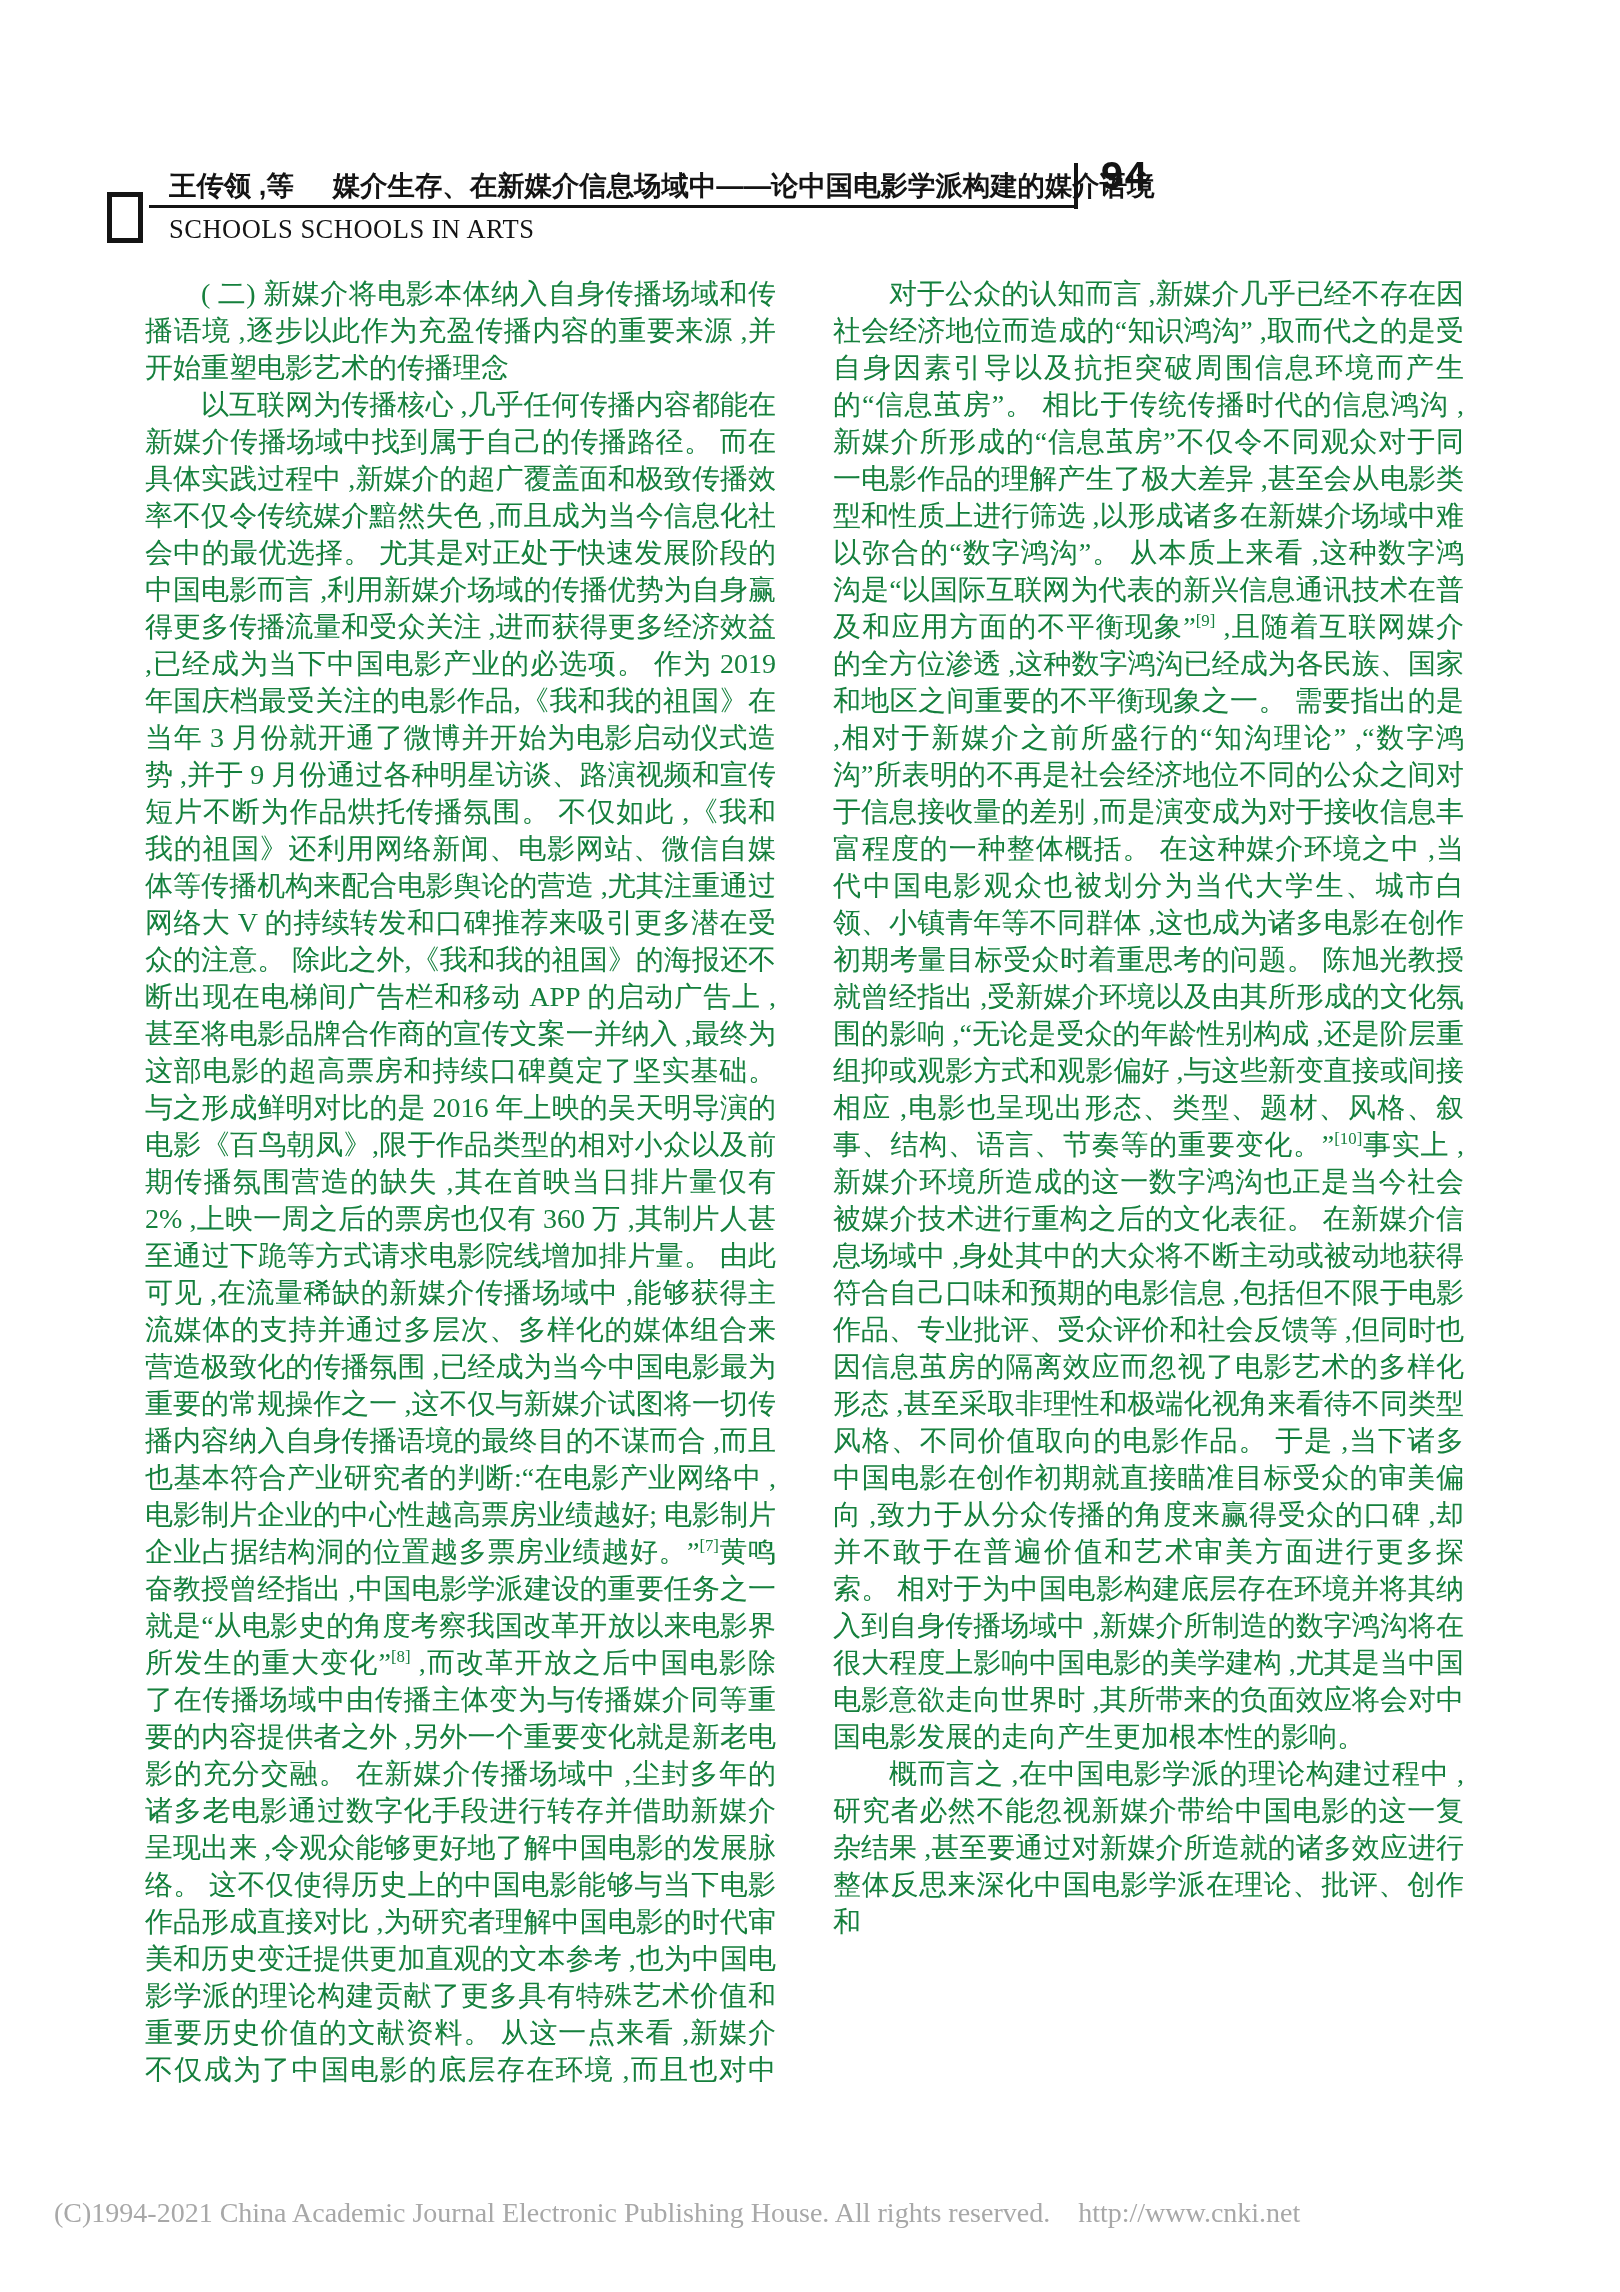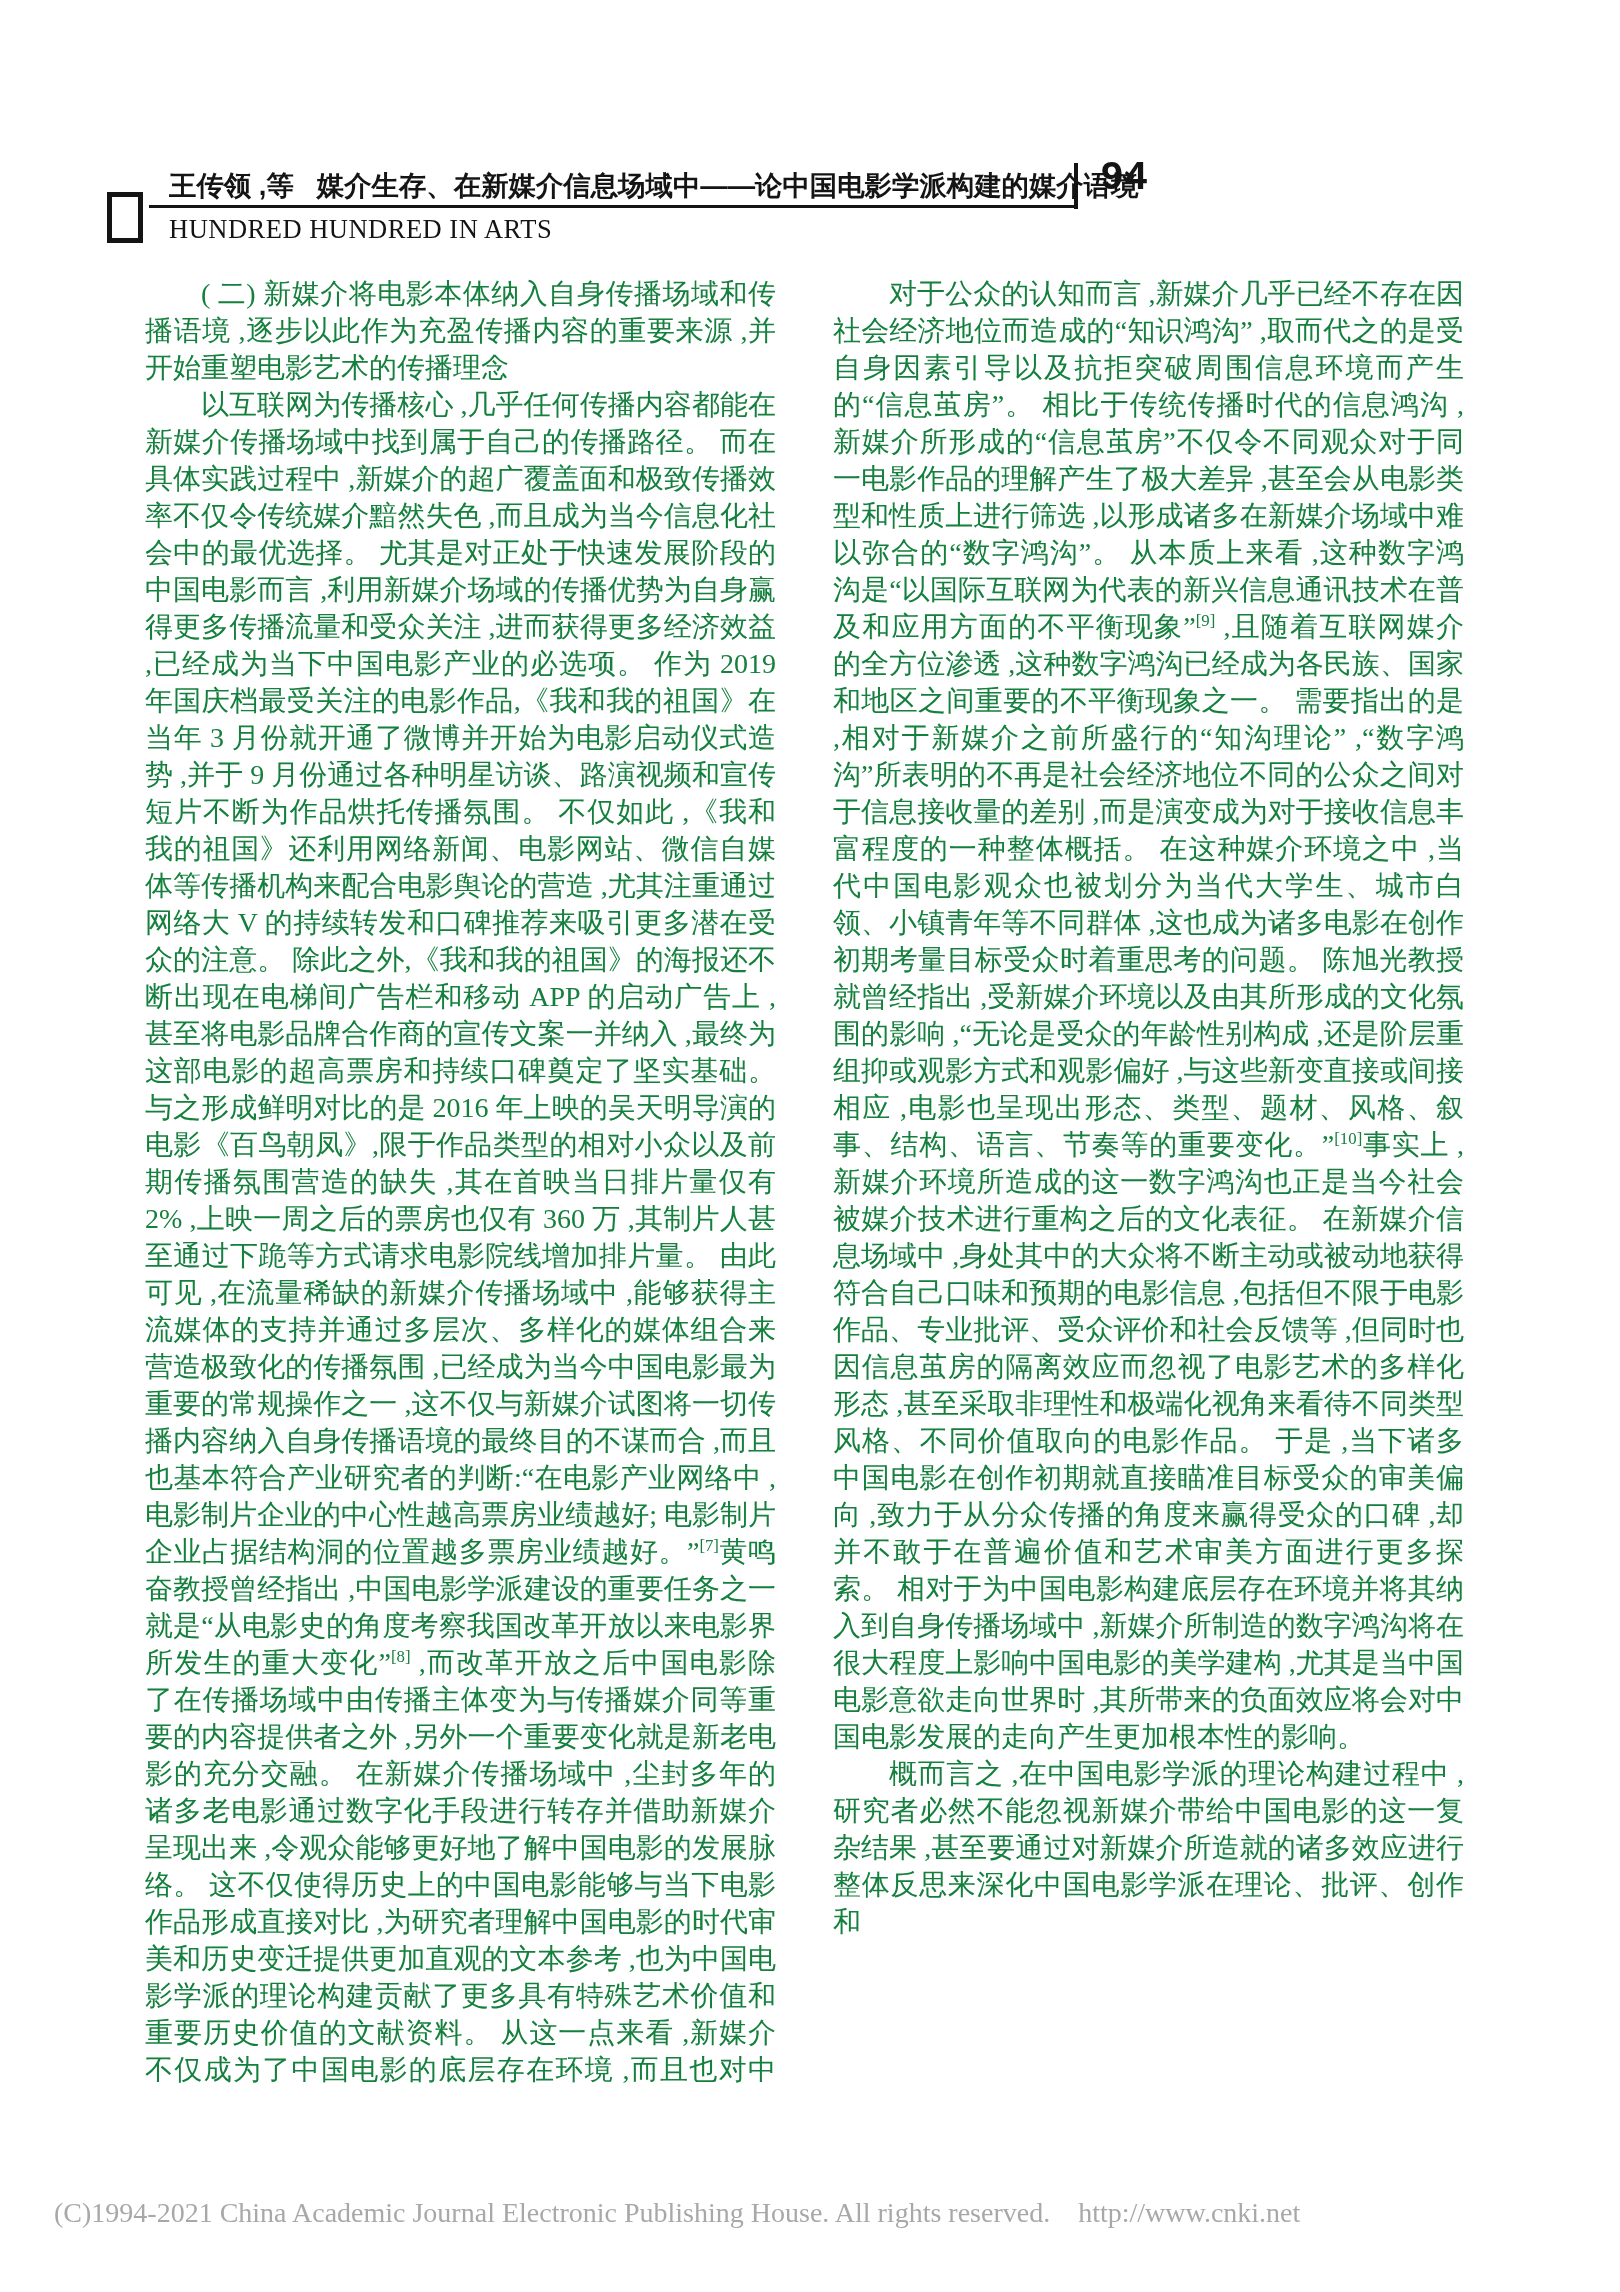--- a/index.html
+++ b/index.html
@@ -20,21 +20,21 @@
   }
   .header-line {
     position:absolute; left:169px; top:169px;
     width:902px;
     font-family:"Liberation Sans","DejaVu Sans",sans-serif;
     font-weight:bold;
     font-size:27.4px; line-height:33px;
     white-space:nowrap;
     color:#141414;
   }
-  .header-line .authors { margin-right:23px; }
+  .header-line .authors { margin-right:39px; }
   .header-rule {
     position:absolute; left:149px; top:205px;
     width:927px; height:2.9px; background:#141414;
   }
   .header-vbar {
     position:absolute; left:1074px; top:163px;
     width:3.9px; height:46px; background:#141414;
   }
   .page-number {
     position:absolute; left:1100px; top:156px;
@@ -90,21 +90,21 @@
 
   <div class="header-line">
     <span class="authors">王传领 ,等</span><span>媒介生存、在新媒介信息场域中——论中国电影学派构建的媒介语境</span>
   </div>
 
   <div class="header-rule"></div>
   <div class="header-vbar"></div>
 
   <div class="page-number">94</div>
 
-  <div class="journal-en">HUNDRED HUNDRED IN ARTS</div>
+  <div class="journal-en">SCHOOLS SCHOOLS IN ARTS</div>
 
   <div class="column column-left" id="col-left">
       <p class="heading">( 二) 新媒介将电影本体纳入自身传播场域和传播语境 ,逐步以此作为充盈传播内容的重要来源 ,并开始重塑电影艺术的传播理念</p>
       <p class="para runover">以互联网为传播核心 ,几乎任何传播内容都能在新媒介传播场域中找到属于自己的传播路径。 而在具体实践过程中 ,新媒介的超广覆盖面和极致传播效率不仅令传统媒介黯然失色 ,而且成为当今信息化社会中的最优选择。 尤其是对正处于快速发展阶段的中国电影而言 ,利用新媒介场域的传播优势为自身赢得更多传播流量和受众关注 ,进而获得更多经济效益 ,已经成为当下中国电影产业的必选项。 作为 2019 年国庆档最受关注的电影作品,《我和我的祖国》在当年 3 月份就开通了微博并开始为电影启动仪式造势 ,并于 9 月份通过各种明星访谈、路演视频和宣传短片不断为作品烘托传播氛围。 不仅如此 ,《我和我的祖国》还利用网络新闻、电影网站、微信自媒体等传播机构来配合电影舆论的营造 ,尤其注重通过网络大 V 的持续转发和口碑推荐来吸引更多潜在受众的注意。 除此之外,《我和我的祖国》的海报还不断出现在电梯间广告栏和移动 APP 的启动广告上 ,甚至将电影品牌合作商的宣传文案一并纳入 ,最终为这部电影的超高票房和持续口碑奠定了坚实基础。 与之形成鲜明对比的是 2016 年上映的吴天明导演的电影《百鸟朝凤》,限于作品类型的相对小众以及前期传播氛围营造的缺失 ,其在首映当日排片量仅有 2% ,上映一周之后的票房也仅有 360 万 ,其制片人甚至通过下跪等方式请求电影院线增加排片量。 由此可见 ,在流量稀缺的新媒介传播场域中 ,能够获得主流媒体的支持并通过多层次、多样化的媒体组合来营造极致化的传播氛围 ,已经成为当今中国电影最为重要的常规操作之一 ,这不仅与新媒介试图将一切传播内容纳入自身传播语境的最终目的不谋而合 ,而且也基本符合产业研究者的判断:“在电影产业网络中 ,电影制片企业的中心性越高票房业绩越好; 电影制片企业占据结构洞的位置越多票房业绩越好。”<sup>[7]</sup>黄鸣奋教授曾经指出 ,中国电影学派建设的重要任务之一就是“从电影史的角度考察我国改革开放以来电影界所发生的重大变化”<sup>[8]</sup> ,而改革开放之后中国电影除了在传播场域中由传播主体变为与传播媒介同等重要的内容提供者之外 ,另外一个重要变化就是新老电影的充分交融。 在新媒介传播场域中 ,尘封多年的诸多老电影通过数字化手段进行转存并借助新媒介呈现出来 ,令观众能够更好地了解中国电影的发展脉络。 这不仅使得历史上的中国电影能够与当下电影作品形成直接对比 ,为研究者理解中国电影的时代审美和历史变迁提供更加直观的文本参考 ,也为中国电影学派的理论构建贡献了更多具有特殊艺术价值和重要历史价值的文献资料。 从这一点来看 ,新媒介不仅成为了中国电影的底层存在环境 ,而且也对中</p>
     </div>
   <div class="column column-right" id="col-right">
       <p class="para">对于公众的认知而言 ,新媒介几乎已经不存在因社会经济地位而造成的“知识鸿沟” ,取而代之的是受自身因素引导以及抗拒突破周围信息环境而产生的“信息茧房”。 相比于传统传播时代的信息鸿沟 ,新媒介所形成的“信息茧房”不仅令不同观众对于同一电影作品的理解产生了极大差异 ,甚至会从电影类型和性质上进行筛选 ,以形成诸多在新媒介场域中难以弥合的“数字鸿沟”。 从本质上来看 ,这种数字鸿沟是“以国际互联网为代表的新兴信息通讯技术在普及和应用方面的不平衡现象”<sup>[9]</sup> ,且随着互联网媒介的全方位渗透 ,这种数字鸿沟已经成为各民族、国家和地区之间重要的不平衡现象之一。 需要指出的是 ,相对于新媒介之前所盛行的“知沟理论” ,“数字鸿沟”所表明的不再是社会经济地位不同的公众之间对于信息接收量的差别 ,而是演变成为对于接收信息丰富程度的一种整体概括。 在这种媒介环境之中 ,当代中国电影观众也被划分为当代大学生、城市白领、小镇青年等不同群体 ,这也成为诸多电影在创作初期考量目标受众时着重思考的问题。 陈旭光教授就曾经指出 ,受新媒介环境以及由其所形成的文化氛围的影响 ,“无论是受众的年龄性别构成 ,还是阶层重组抑或观影方式和观影偏好 ,与这些新变直接或间接相应 ,电影也呈现出形态、类型、题材、风格、叙事、结构、语言、节奏等的重要变化。”<sup>[10]</sup>事实上 ,新媒介环境所造成的这一数字鸿沟也正是当今社会被媒介技术进行重构之后的文化表征。 在新媒介信息场域中 ,身处其中的大众将不断主动或被动地获得符合自己口味和预期的电影信息 ,包括但不限于电影作品、专业批评、受众评价和社会反馈等 ,但同时也因信息茧房的隔离效应而忽视了电影艺术的多样化形态 ,甚至采取非理性和极端化视角来看待不同类型风格、不同价值取向的电影作品。 于是 ,当下诸多中国电影在创作初期就直接瞄准目标受众的审美偏向 ,致力于从分众传播的角度来赢得受众的口碑 ,却并不敢于在普遍价值和艺术审美方面进行更多探索。 相对于为中国电影构建底层存在环境并将其纳入到自身传播场域中 ,新媒介所制造的数字鸿沟将在很大程度上影响中国电影的美学建构 ,尤其是当中国电影意欲走向世界时 ,其所带来的负面效应将会对中国电影发展的走向产生更加根本性的影响。</p>
       <p class="para runover">概而言之 ,在中国电影学派的理论构建过程中 ,研究者必然不能忽视新媒介带给中国电影的这一复杂结果 ,甚至要通过对新媒介所造就的诸多效应进行整体反思来深化中国电影学派在理论、批评、创作和</p>
     </div>
 

